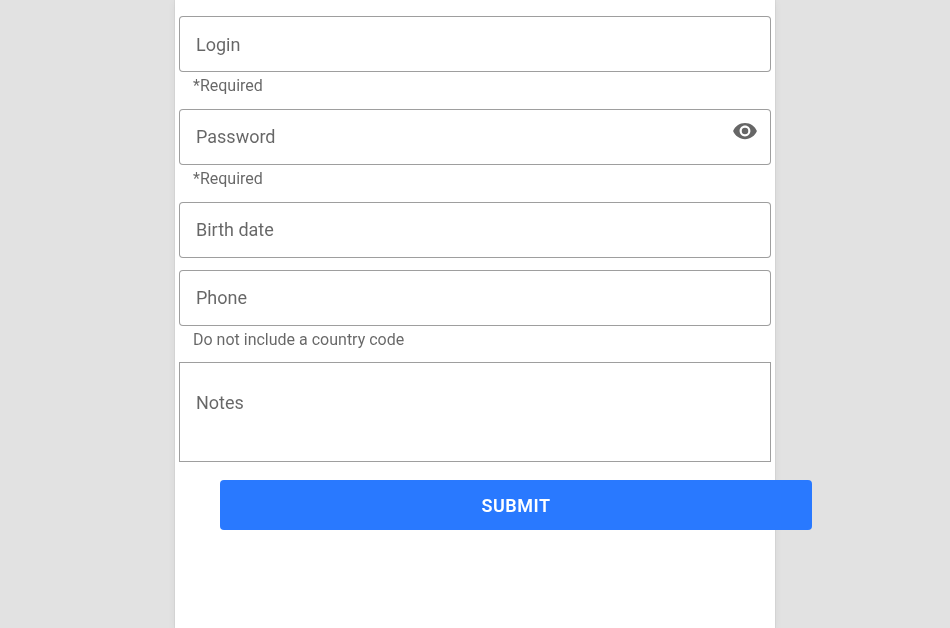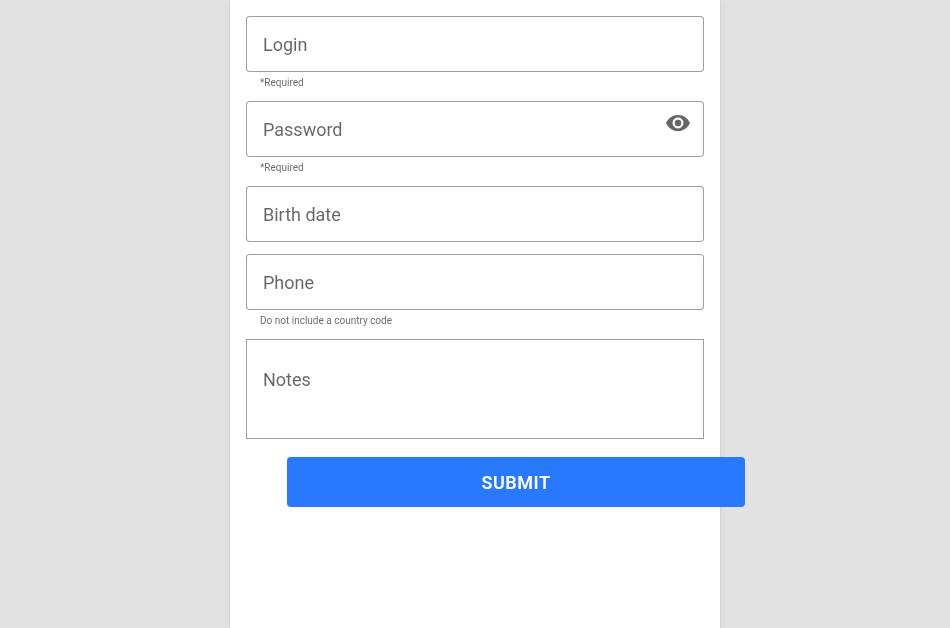--- a/index.html
+++ b/index.html
@@ -5,24 +5,24 @@
     * { box-sizing: border-box; margin: 0; padding: 0; }
     html, body {
       width: 950px;
       height: 628px;
       background: #e2e2e2;
       font-family: Roboto, "Helvetica Neue", Arial, sans-serif;
       overflow: hidden;
     }
     .form-card {
       background: #ffffff;
-      width: 490px;
+      width: 600px;
       margin: 0 auto;
       height: 100%;
-      padding: 0 16px;
+      padding: 0 4px;
       box-shadow: 0 0 0 1px rgba(0,0,0,0.04), 0 2px 8px rgba(0,0,0,0.06);
     }
     .field-group { position: relative; }
     .text-field {
       width: 100%;
       height: 56px;
       border: 1px solid rgba(0,0,0,0.38);
       border-radius: 4px;
       padding: 0 16px;
       font-size: 18px;
@@ -49,21 +49,21 @@
       margin-top: 12px;
       font-family: inherit;
       outline: none;
       resize: none;
     }
     .text-area::placeholder {
       color: rgba(0,0,0,0.60);
       font-size: 18px;
     }
     .helper {
-      font-size: 10px;
+      font-size: 16px;
       color: rgba(0,0,0,0.60);
       padding: 4px 14px 0 14px;
       line-height: 1.3;
     }
     .helper.counter { text-align: right; }
     .eye-icon {
       position: absolute;
       right: 2px;
       top: 50%;
       transform: translateY(-50%);

